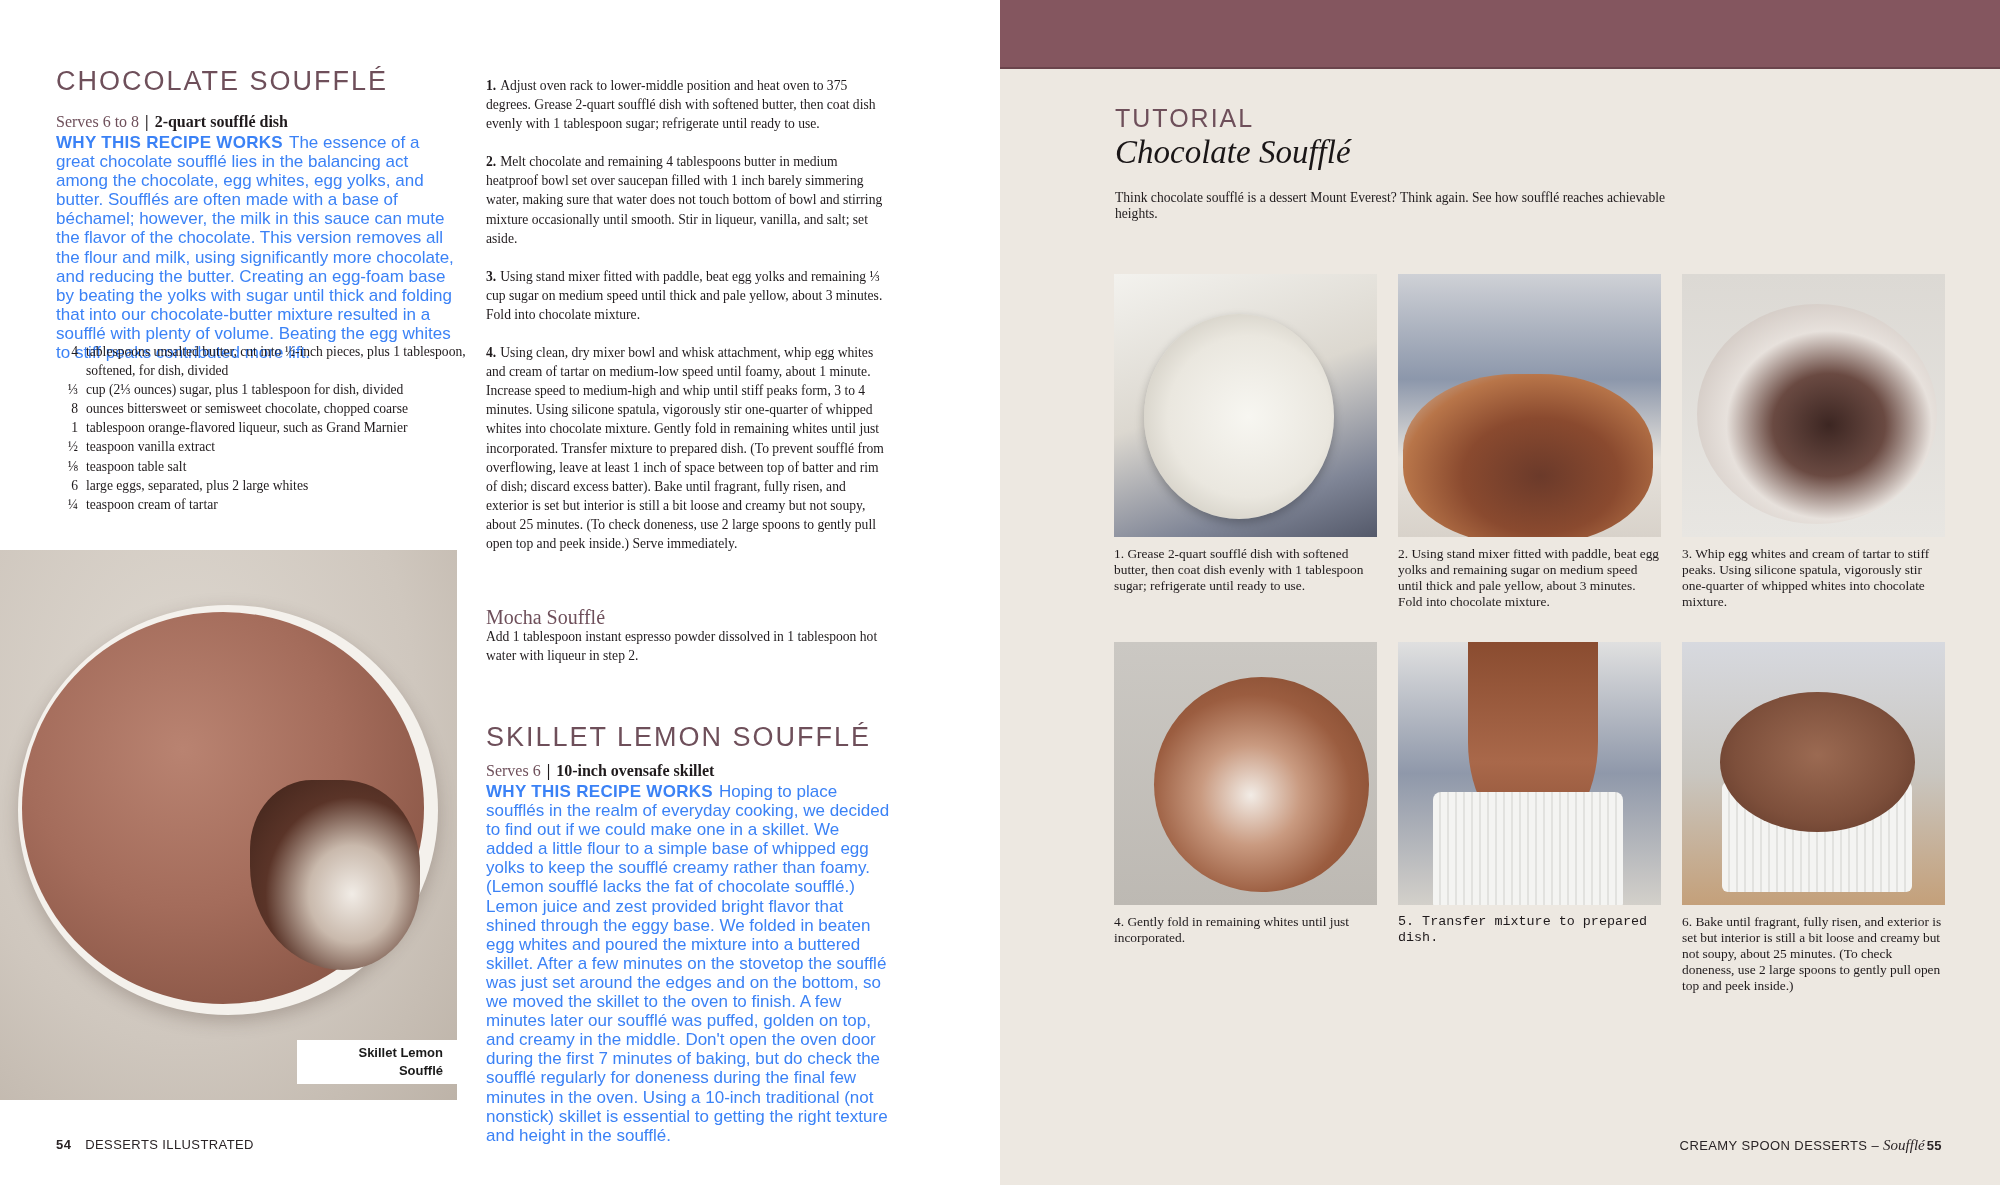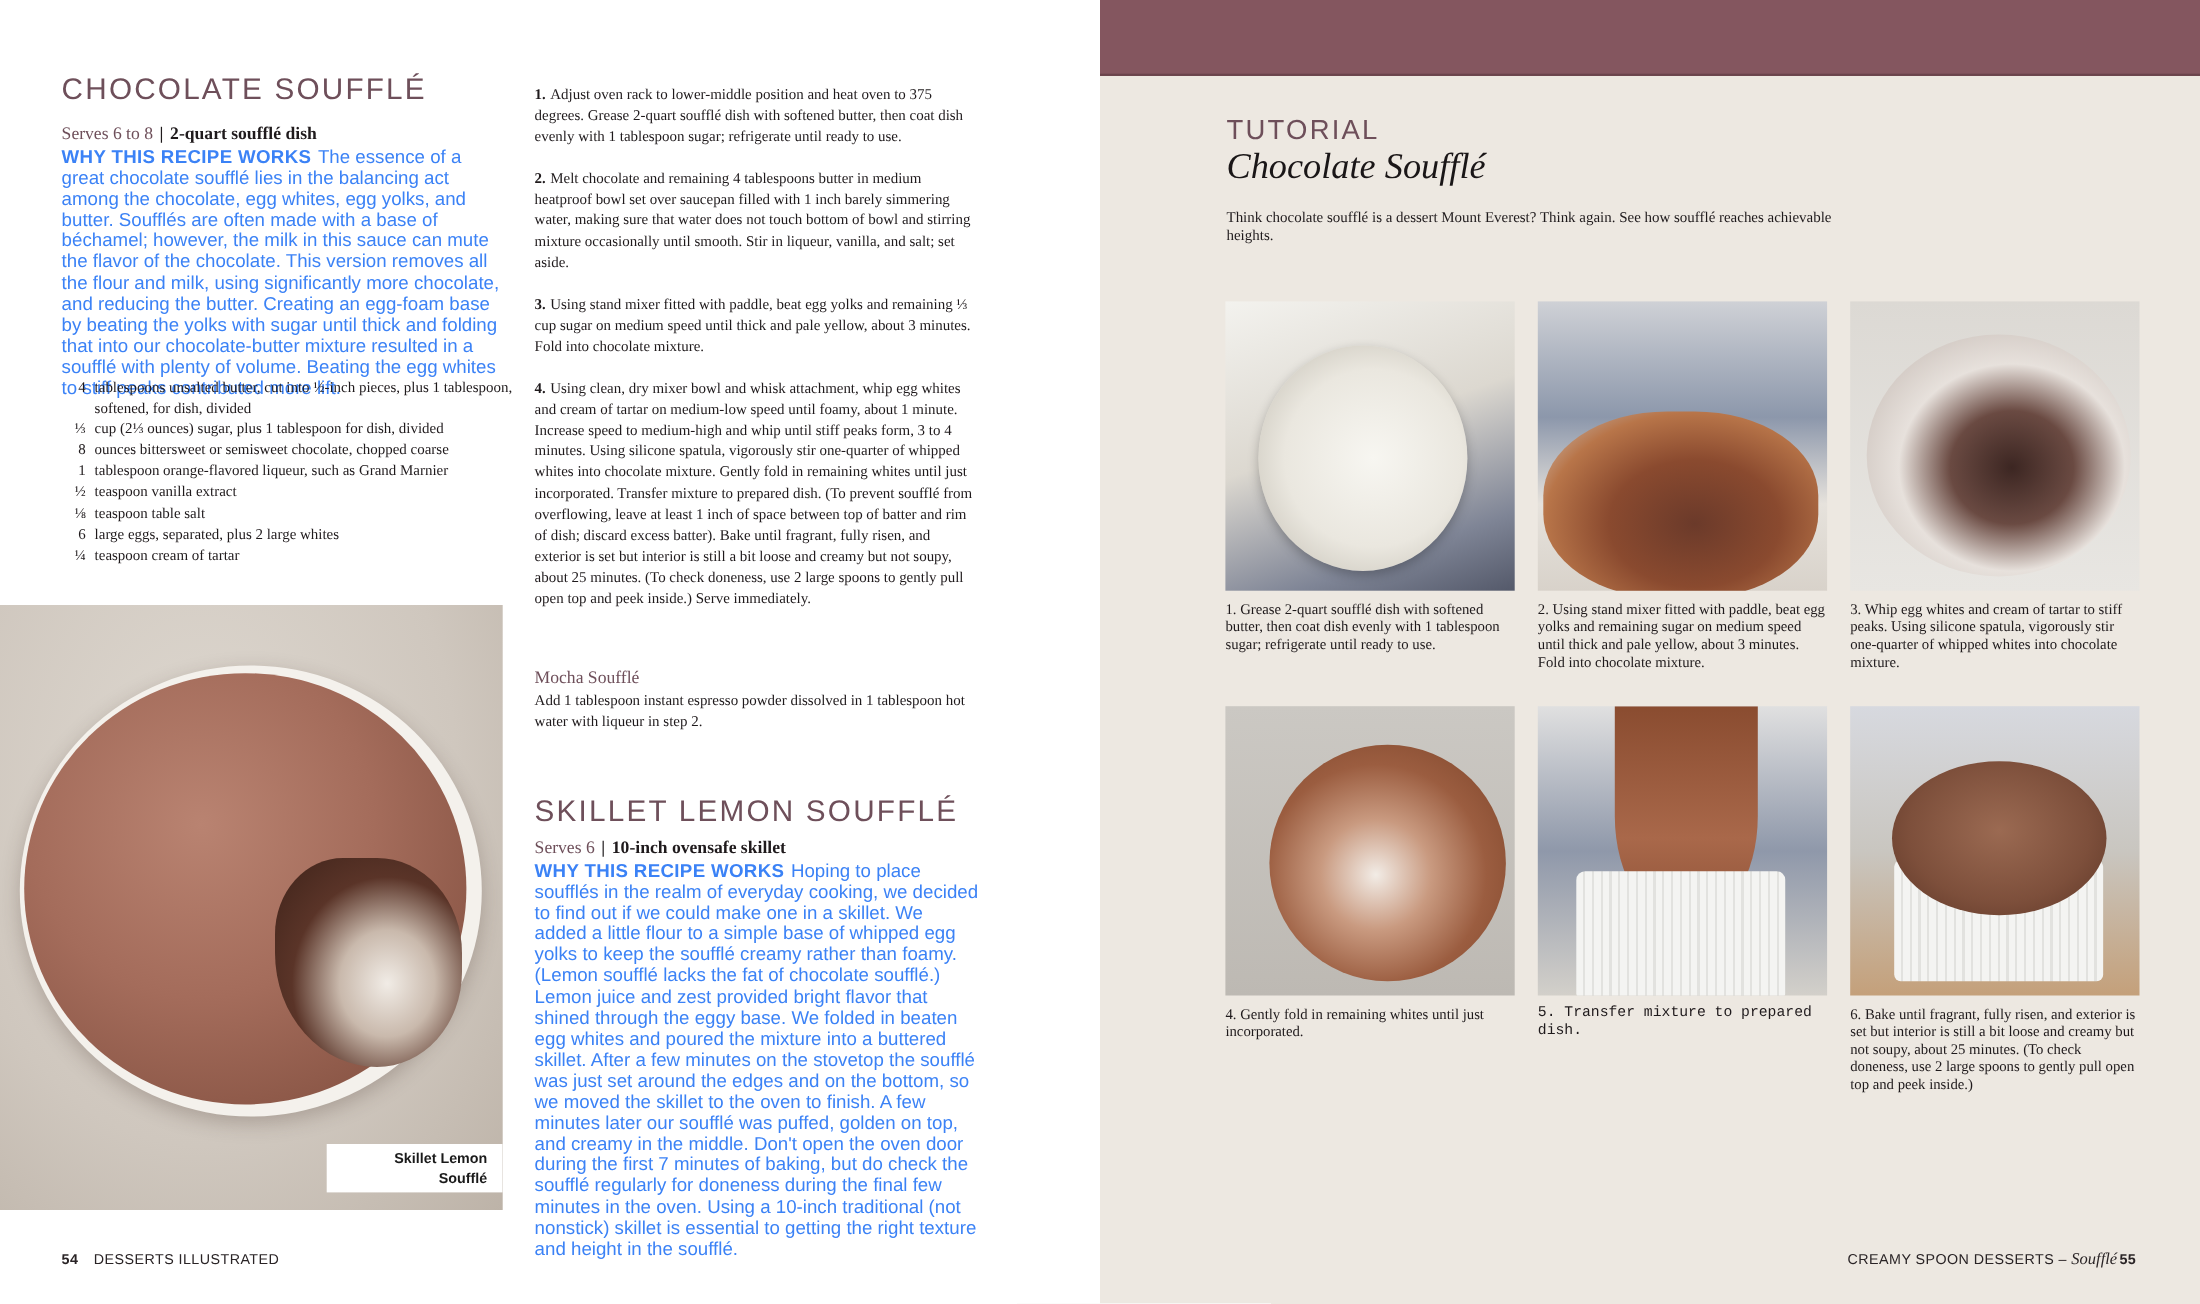--- a/index.html
+++ b/index.html
@@ -32,21 +32,21 @@
   .ingredients { position: absolute; left: 56px; top: 342px; width: 420px; font-size: 13.6px; line-height: 19.1px; color: #1f1a1c; }
   .ing-row { display: flex; }
   .ing-qty { width: 30px; text-align: right; padding-right: 8px; flex-shrink: 0; }
   .ing-text { flex: 1; }
 
   .steps { position: absolute; left: 486px; top: 76px; width: 405px; font-size: 13.6px; line-height: 19.1px; color: #1f1a1c; }
   .step { margin-bottom: 19px; }
   .step .num { font-weight: 700; margin-right: 4px; }
 
   .variation { position: absolute; left: 486px; top: 607px; width: 405px; }
-  .variation .v-title { font-size: 16px; line-height: 20px; color: #6e4f5a; }
+  .variation .v-title { font-size: 20px; line-height: 20px; color: #6e4f5a; }
   .variation .v-body { font-size: 13.6px; line-height: 19.1px; color: #1f1a1c; }
 
   .photo-main {
     position: absolute; left: 0; top: 550px; width: 457px; height: 550px; overflow: hidden;
     background: radial-gradient(ellipse at 40% 30%, #ded8d0 0%, #cfc7be 60%, #bdb3a8 100%);
   }
   .photo-main .dish {
     position: absolute; left: 18px; top: 55px; width: 420px; height: 410px; border-radius: 50%;
     background: #f4f1ec; box-shadow: 0 6px 18px rgba(60,40,30,0.25);
   }

